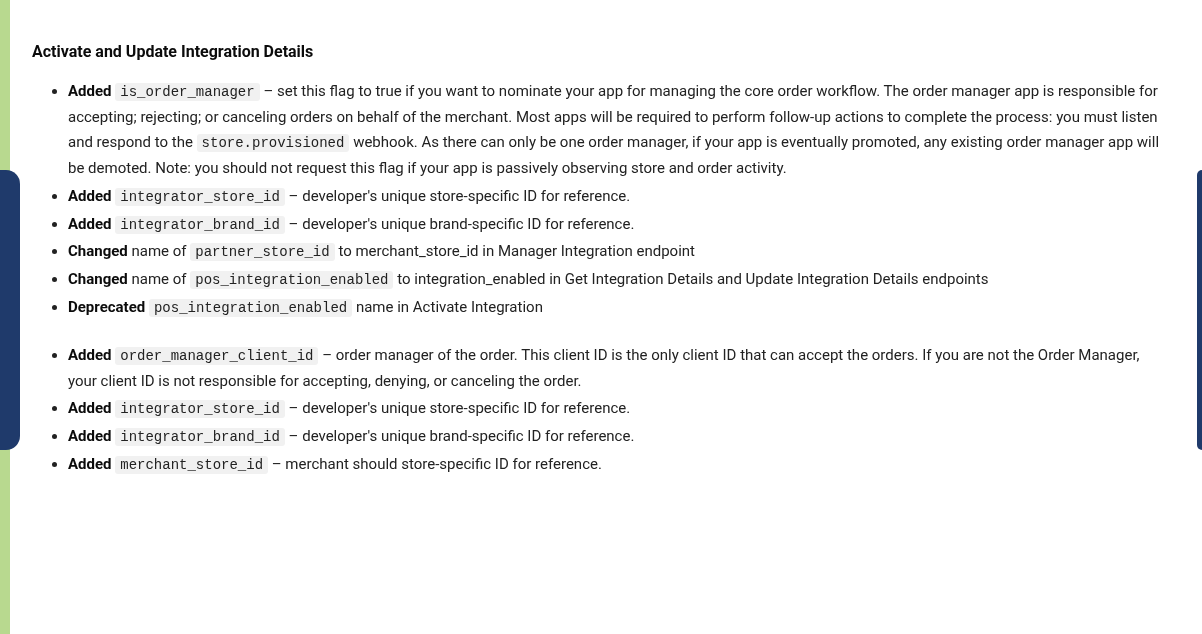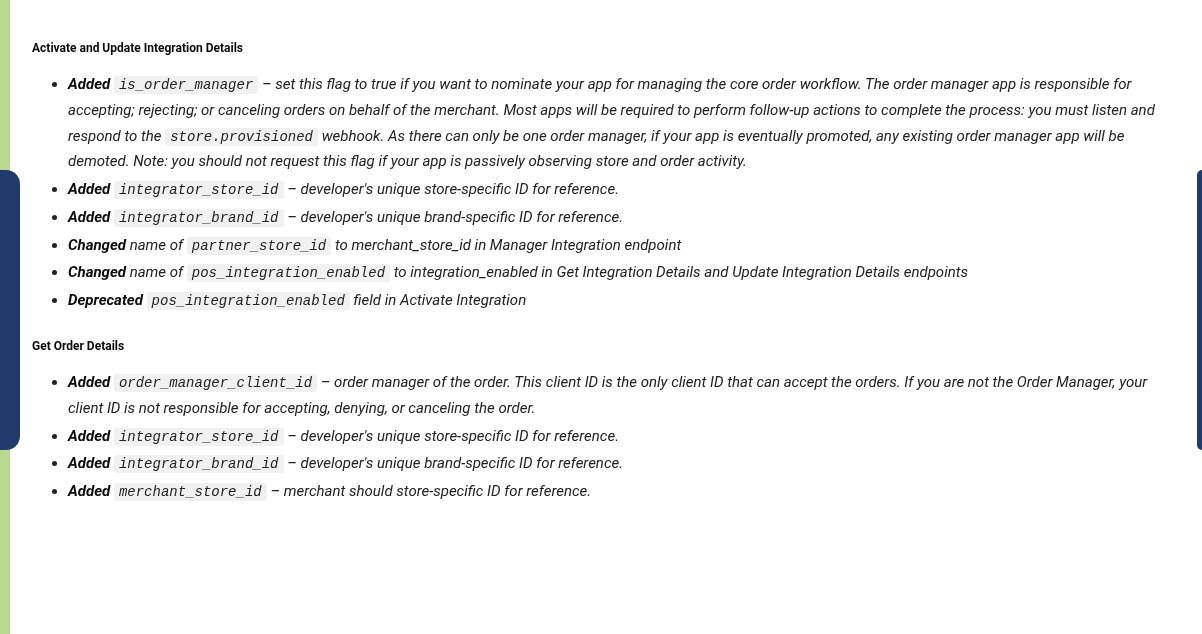--- a/index.html
+++ b/index.html
@@ -42,33 +42,32 @@
     height: 280px;
     background: #1f3a6b;
     border-top-left-radius: 14px;
     border-bottom-left-radius: 14px;
   }
   .content {
     padding: 38px 32px 20px 32px;
   }
   .section-title {
     font-weight: 700;
-    font-size: 12px;
+    font-size: 16px;
     margin: 0 0 14px 0;
     color: #0b0b0b;
   }
   ul {
     margin: 0 0 22px 0;
     padding-left: 36px;
   }
   li {
     margin-bottom: 2px;
     font-size: 15px;
     color: #222;
-    font-style: italic;
   }
   .tag {
     font-weight: 700;
     color: #0b0b0b;
   }
   code {
     font-family: "SFMono-Regular", Consolas, "Liberation Mono", Menlo, monospace;
     background: #f1f1f1;
     padding: 1px 5px;
     border-radius: 3px;
@@ -101,25 +100,24 @@
       <span> </span><code>integrator_brand_id</code><span class="desc"> – developer's unique brand-specific ID for reference.</span>
     </li>
     <li>
       <span class="tag">Changed</span><span class="desc"> name of </span><code>partner_store_id</code><span class="desc"> to merchant_store_id in Manager Integration endpoint</span>
     </li>
     <li>
       <span class="tag">Changed</span><span class="desc"> name of </span><code>pos_integration_enabled</code><span class="desc"> to integration_enabled in Get Integration Details and Update Integration Details endpoints</span>
     </li>
     <li>
       <span class="tag">Deprecated</span>
-      <span> </span><code>pos_integration_enabled</code><span class="desc"> field in Activate Integration</span>
+      <span> </span><code>pos_integration_enabled</code><span class="desc"> name in Activate Integration</span>
     </li>
   </ul>
 
-  <div class="section-title">Get Order Details</div>
   <ul>
     <li>
       <span class="tag">Added</span>
       <span> </span><code>order_manager_client_id</code><span class="desc"> – order manager of the order. This client ID is the only client ID that can accept the orders. If you are not the Order Manager, your client ID is not responsible for accepting, denying, or canceling the order.</span>
     </li>
     <li>
       <span class="tag">Added</span>
       <span> </span><code>integrator_store_id</code><span class="desc"> – developer's unique store-specific ID for reference.</span>
     </li>
     <li>

